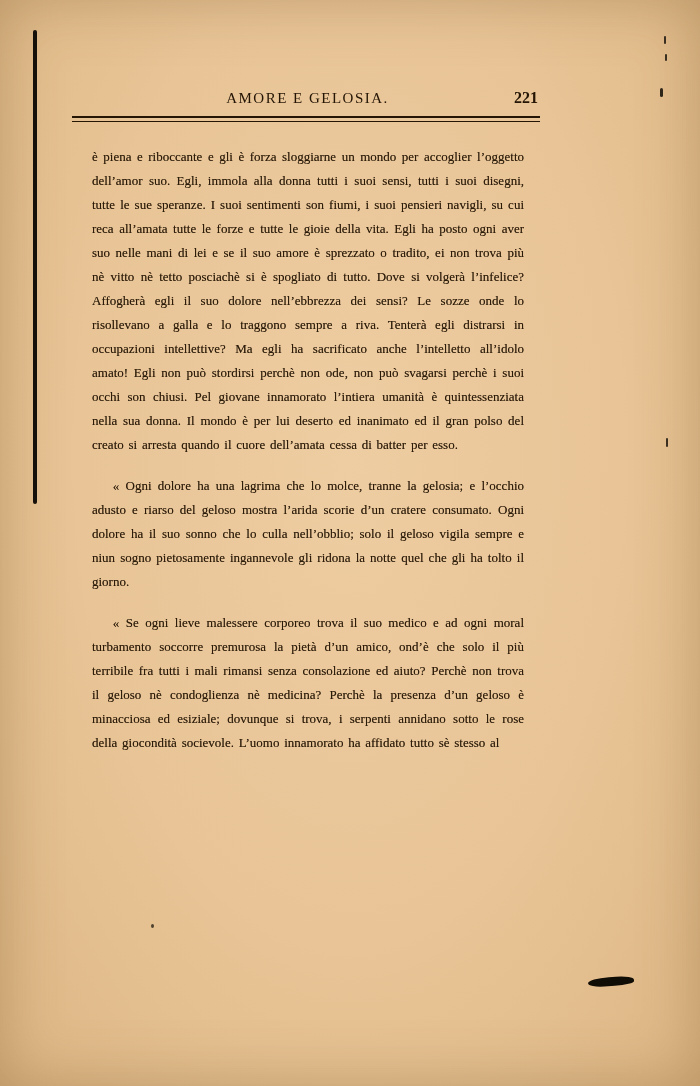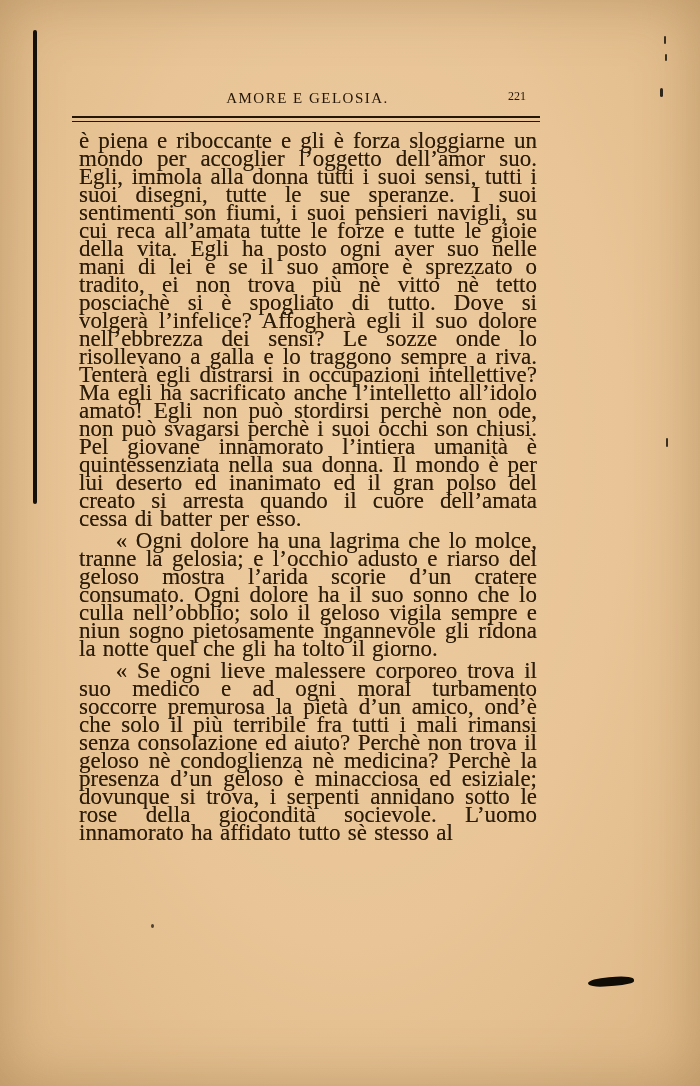--- a/index.html
+++ b/index.html
@@ -38,45 +38,45 @@
     display: block;
     width: 100%;
     text-align: center;
     font-size: 15px;
     font-weight: normal;
     letter-spacing: 1.5px;
     color: #241505;
   }
   .page-number {
     position: absolute;
-    right: 14px;
+    right: 2px;
     top: -1px;
-    font-size: 12px;
-    font-weight: normal;
+    font-size: 16px;
+    font-weight: bold;
     color: #241505;
   }
   .rule {
     position: absolute;
     left: 72px;
     top: 116px;
     width: 468px;
     height: 3px;
     border-top: 2px solid #241505;
     border-bottom: 1px solid #241505;
   }
   .text-block {
     position: absolute;
     left: 75px;
     top: 128px;
     width: 466px;
   }
   .para {
-    margin: 4px;
-    font-size: 23px;
-    line-height: 18px;
+    margin: 17px;
+    font-size: 13px;
+    line-height: 24px;
     text-align: justify;
     word-spacing: 1.5px;
     color: #2b1b09;
     text-shadow: 0 0 0.4px rgba(43,27,9,0.55);
   }
   .para.indent { text-indent: 1.6em; }
   .para.no-indent { text-indent: 0; }
   .artifact { position: absolute; background: #100c06; }
   .blob-bottom-right {
     left: 588px;

